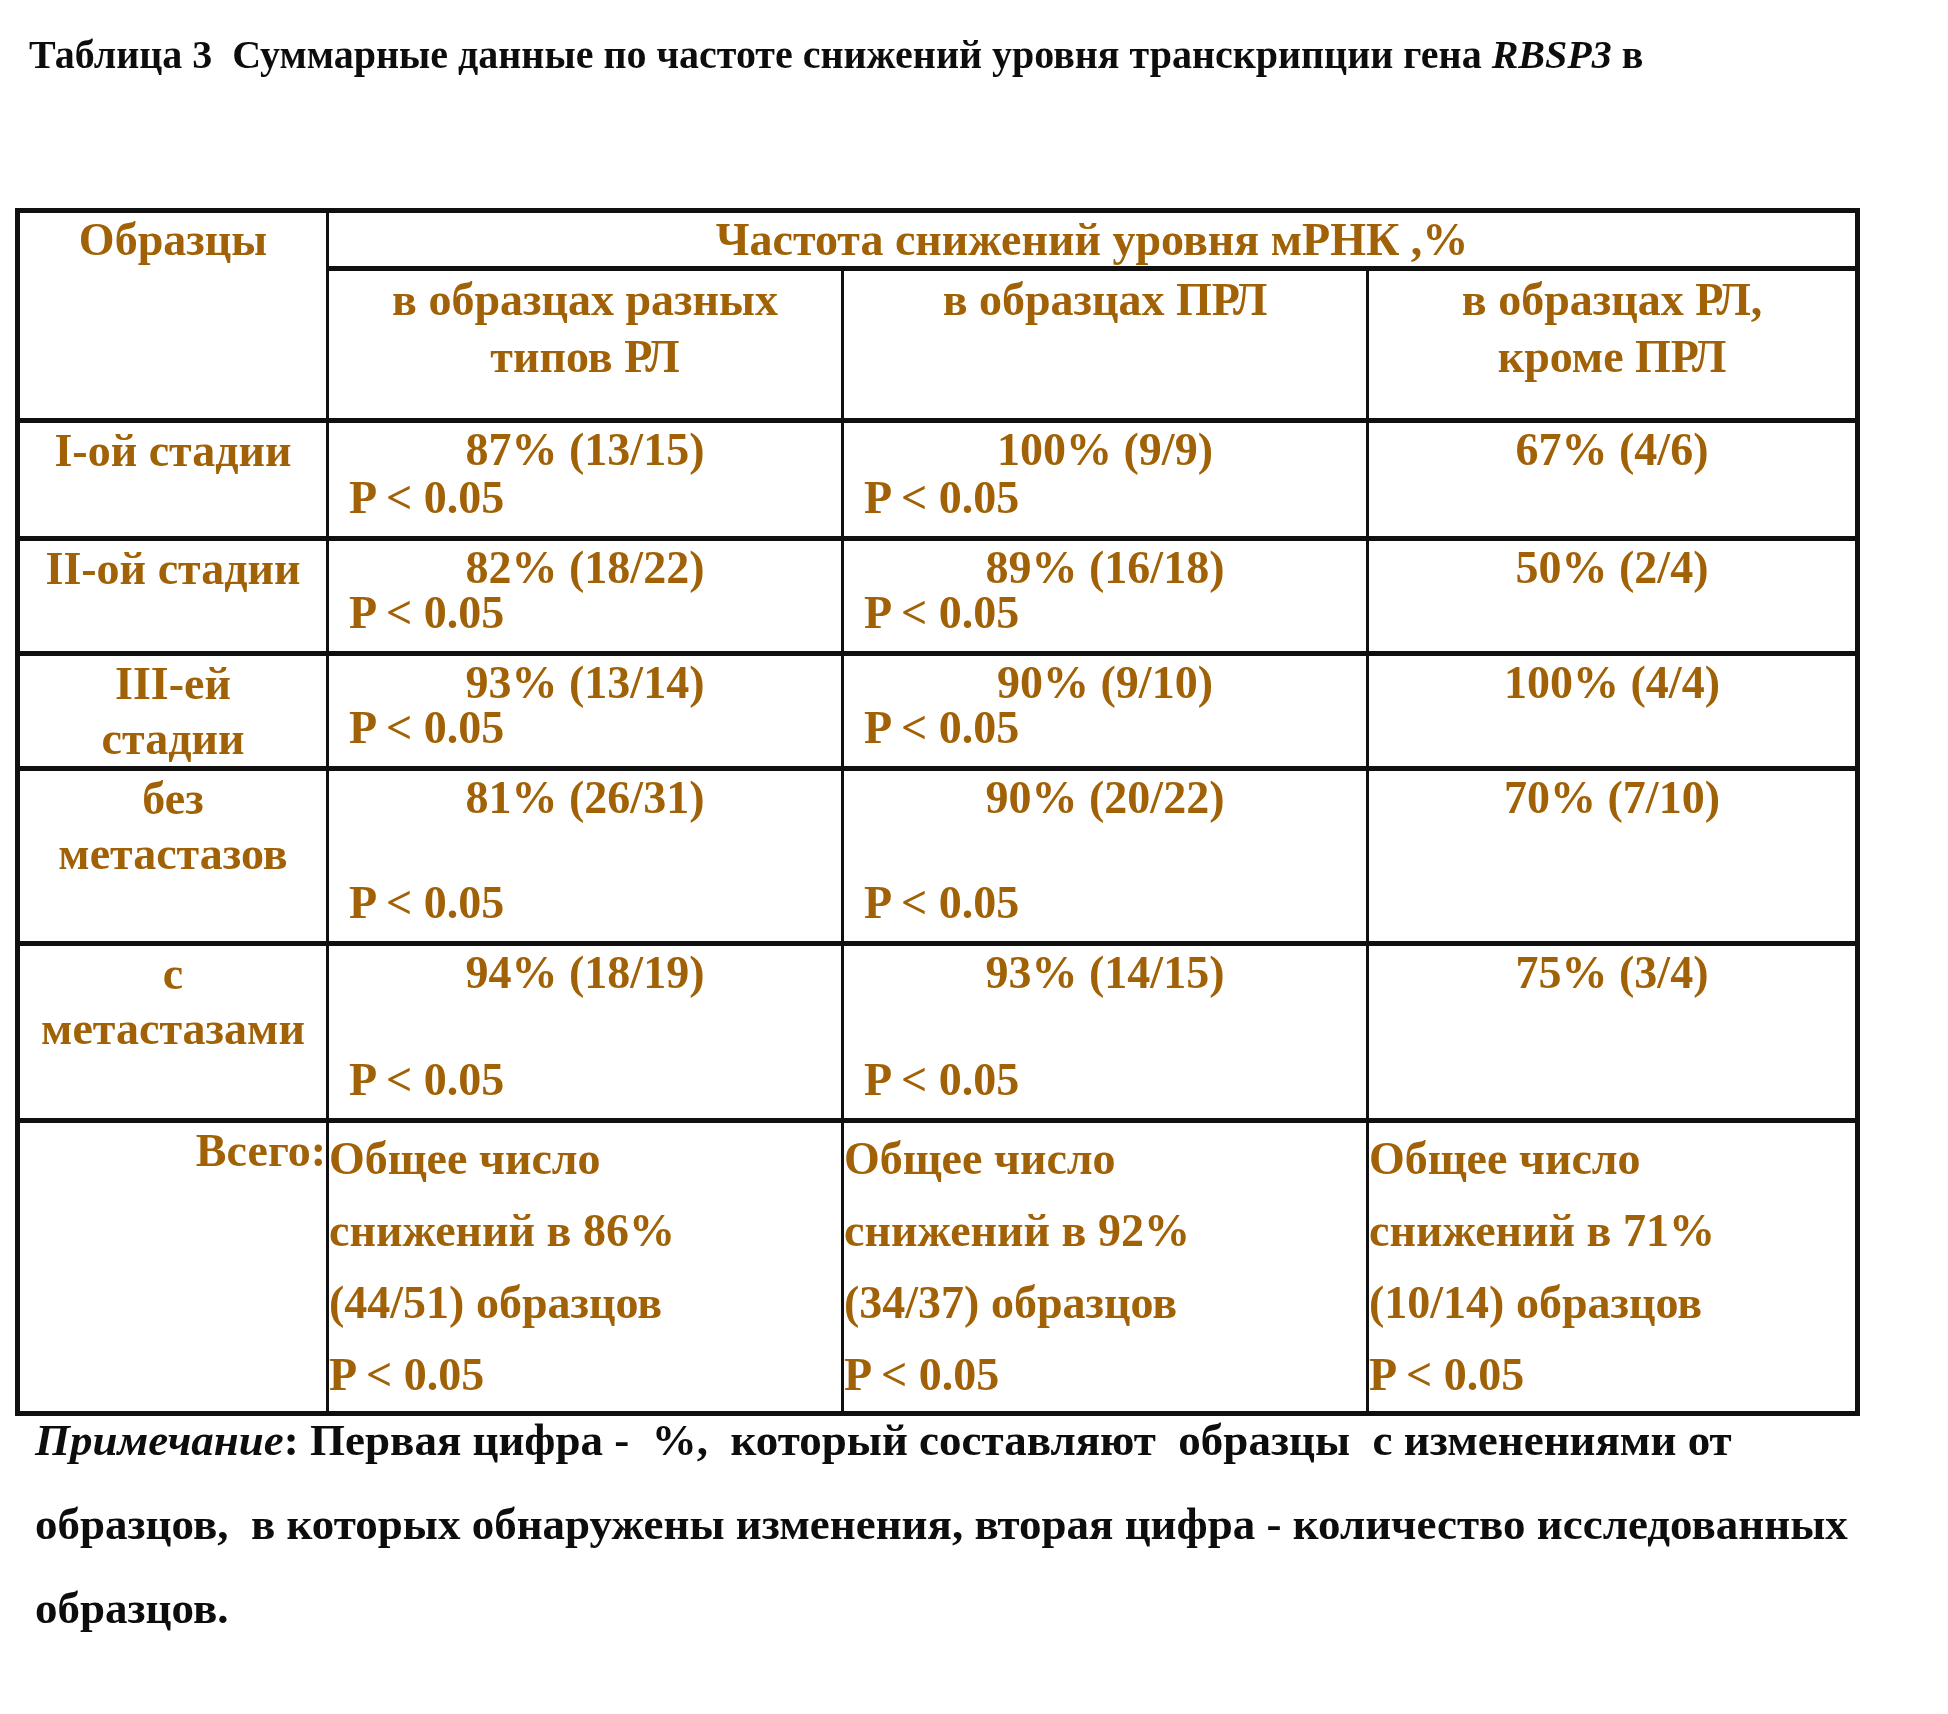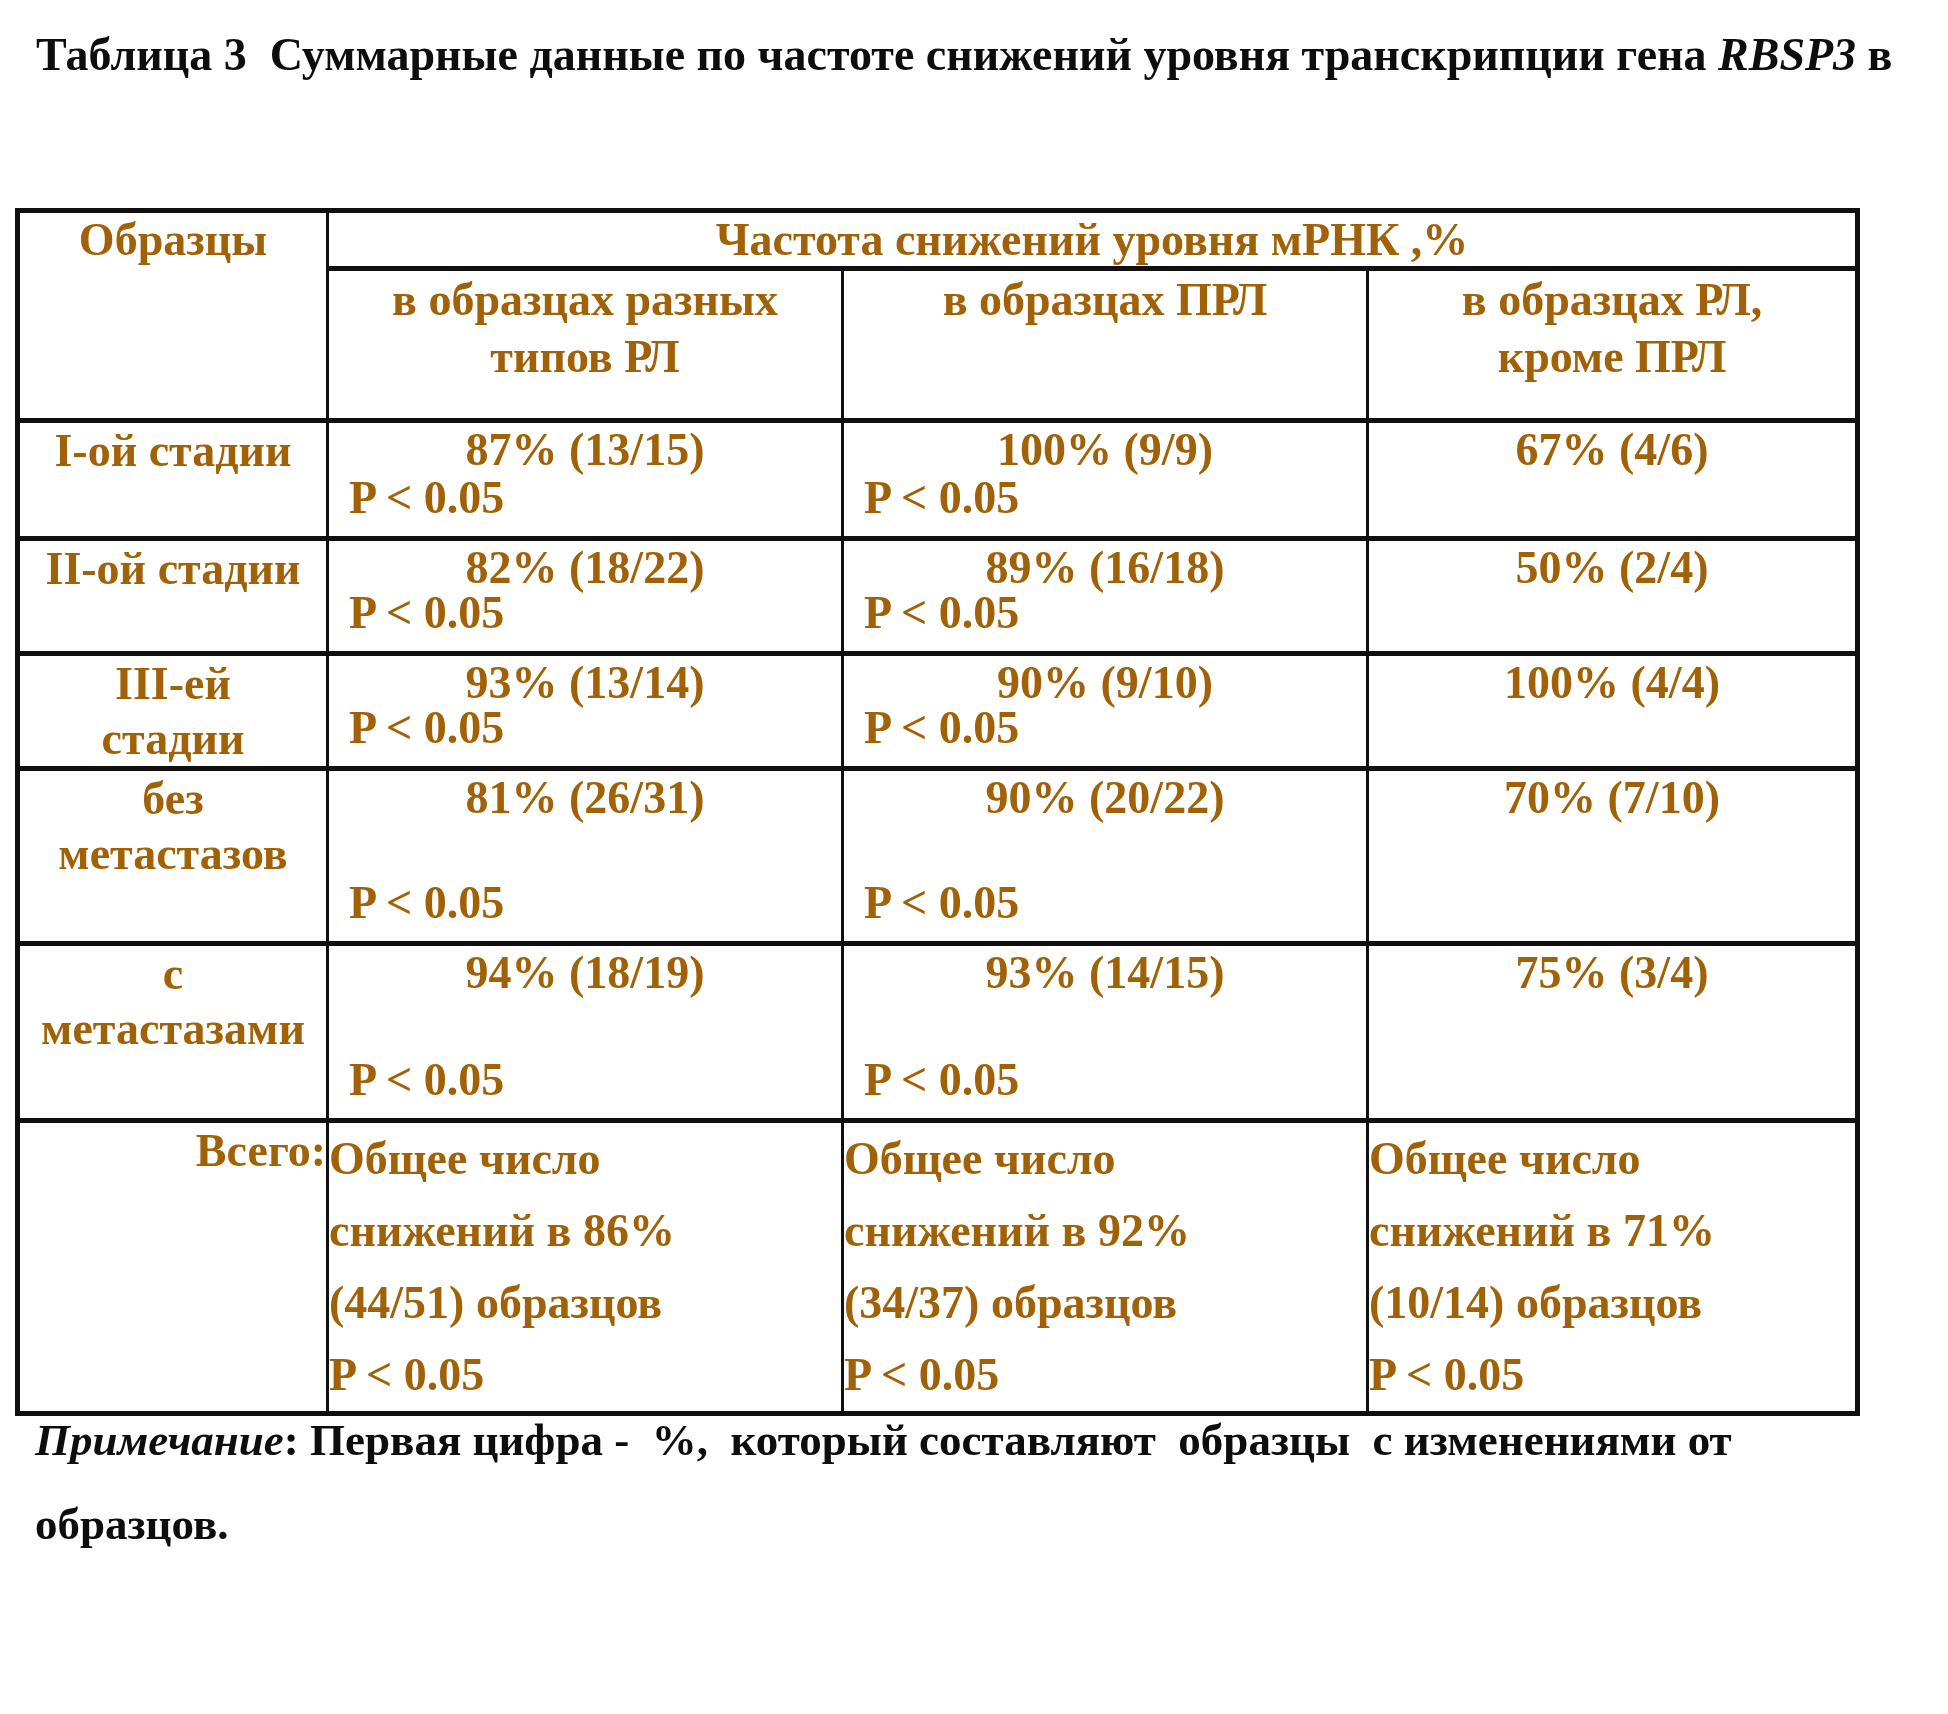--- a/index.html
+++ b/index.html
@@ -11,24 +11,24 @@
     width: 1948px;
     height: 1714px;
     position: relative;
     overflow: hidden;
     font-family: "Liberation Serif", "DejaVu Serif", serif;
     color: #0d0d0d;
     font-weight: bold;
   }
   .doc-title {
     position: absolute;
-    left: 36px;
+    left: 29px;
     top: 16px;
     width: 1905px;
-    font-size: 46px;
+    font-size: 40px;
     line-height: 77px;
     white-space: pre;
   }
   .doc-title i { font-style: italic; }
 
   .tbl-wrap {
     position: absolute;
     left: 15px;
     top: 208px;
   }
@@ -194,14 +194,15 @@
 снижений в 71%
 (10/14) образцов
 P &lt; 0.05</td>
     </tr>
   </tbody>
     </table>
 </div>
 
 <div class="note">
   <div class="nline"><i>Примечание</i><span>: Первая цифра -  %,  который составляют  образцы  с изменениями от</span></div>
+  <div class="nline">образцов,  в которых обнаружены изменения, вторая цифра - количество исследованных</div>
   <div class="nline">образцов.</div>
 </div>
 
 </body></html>

